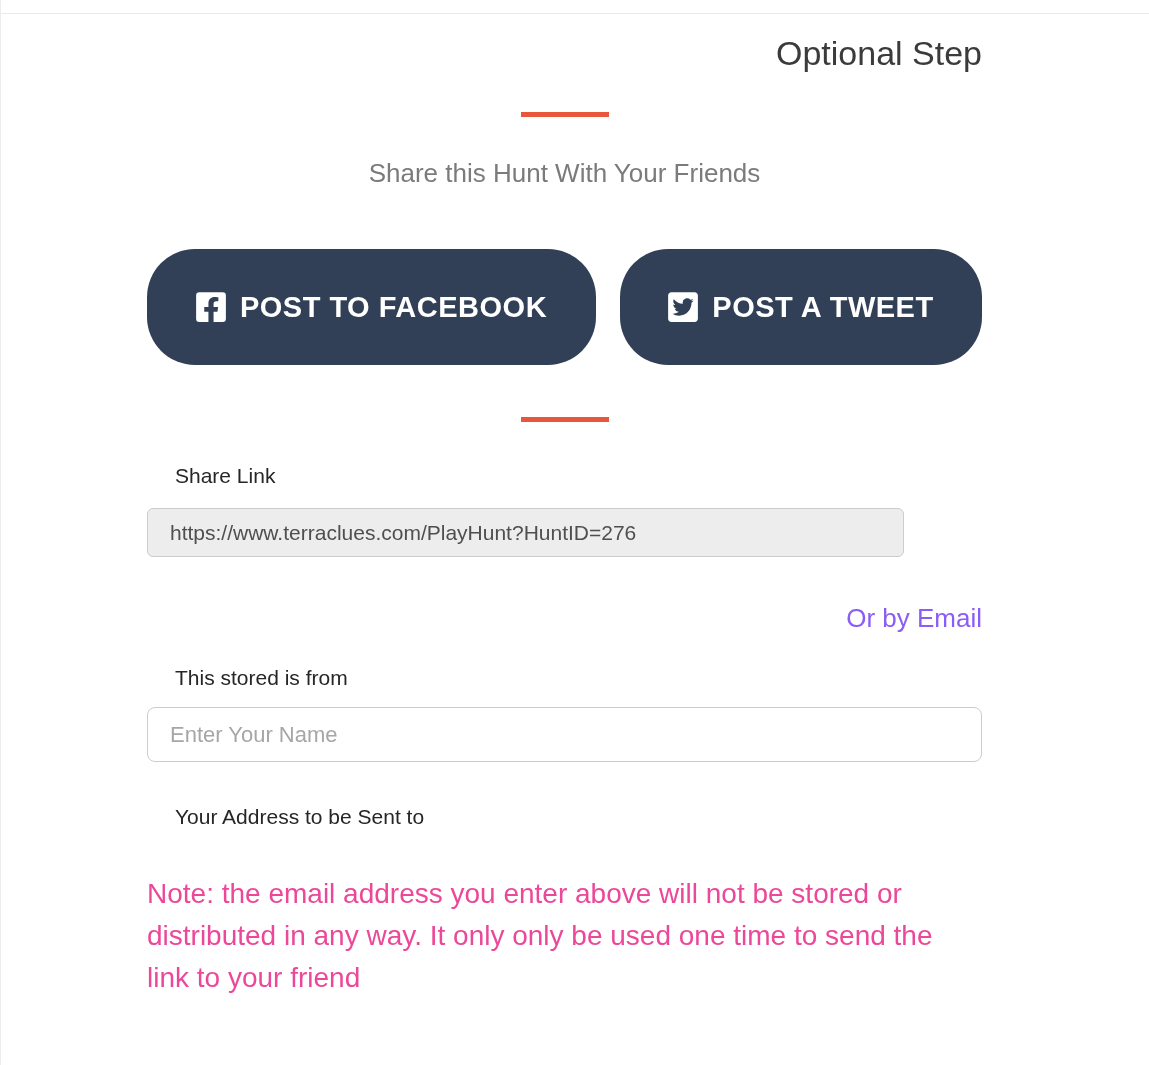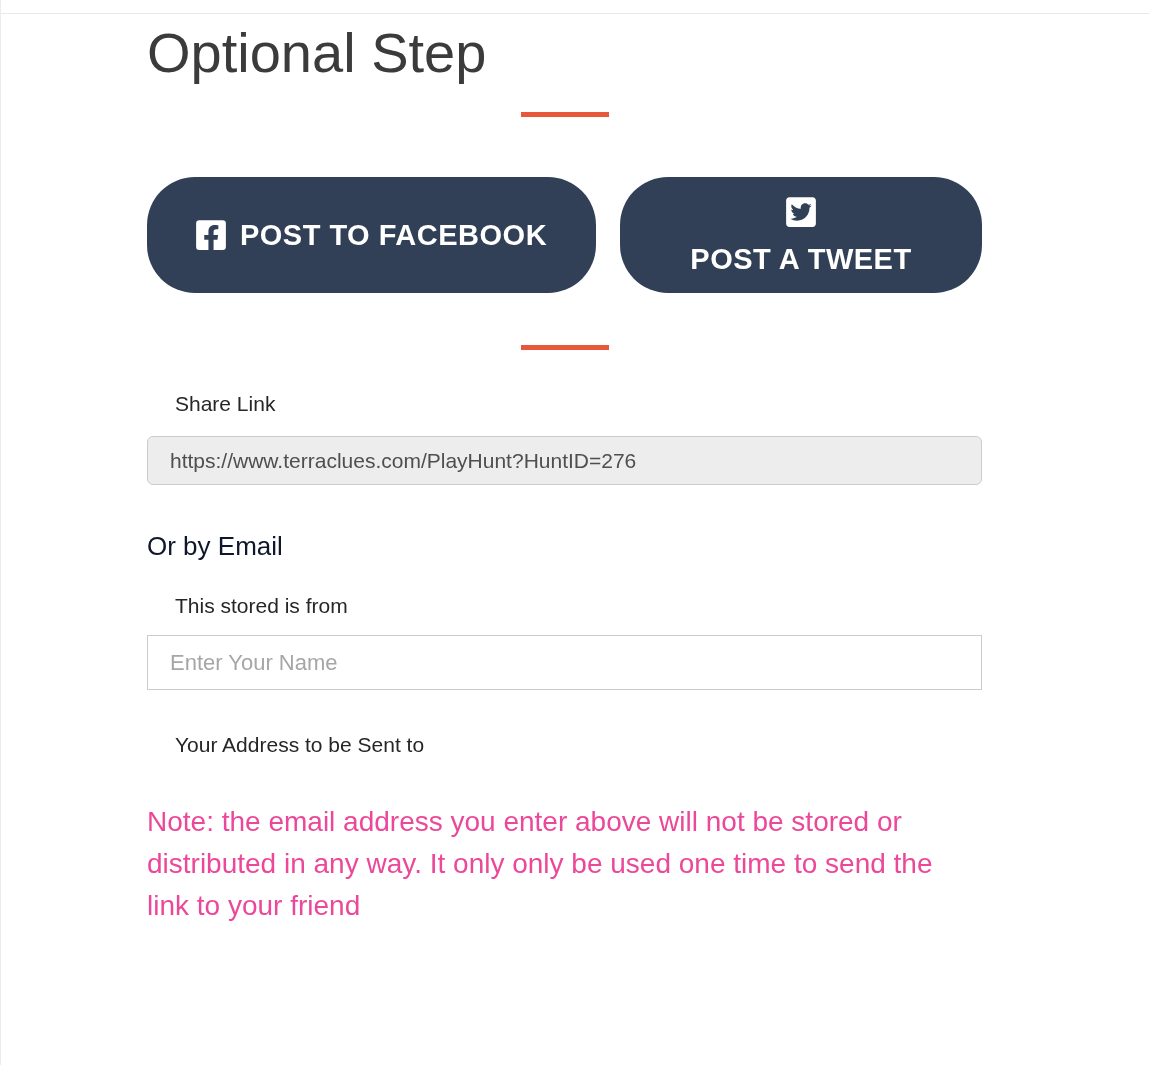--- a/index.html
+++ b/index.html
@@ -16,25 +16,25 @@
     height: 0;
     border-top: 1px solid #e9e9e9;
     margin-top: 13px;
   }
   .content {
     width: 835px;
     margin-left: 146px;
   }
   .page-title {
     margin: 10px 0 0 0;
-    font-size: 56px;
+    font-size: 34px;
     line-height: 58px;
     font-weight: 400;
     color: #3b3b3b;
-    text-align: left;
+    text-align: right;
   }
   .accent-divider {
     width: 88px;
     height: 5px;
     background: var(--accent, #e8573c);
     margin: 30px auto 0 auto;
   }
   .accent-divider.second { margin-top: 52px; }
   .subtitle {
     margin: 41px 0 0 0;
@@ -58,59 +58,59 @@
     font-size: 29px;
     font-weight: bold;
     letter-spacing: 0.5px;
     display: flex;
     align-items: center;
     justify-content: center;
     gap: 14px;
     cursor: pointer;
   }
   .social-btn.facebook { width: 449px; }
-  .social-btn.twitter  { width: 362px; flex-direction: column; }
+  .social-btn.twitter  { width: 362px; }
   .social-btn .icon { display: inline-flex; }
   .social-btn svg { display: block; }
   .field-label {
     display: block;
     margin: 0 0 0 28px;
     font-size: 21px;
     font-weight: normal;
     color: #262626;
   }
   .share-label { margin-top: 42px; }
   .share-input {
     margin-top: 20px;
-    width: 835px;
+    width: 757px;
     height: 49px;
     background: #ededed;
     border: 1px solid #cccccc;
     border-radius: 6px;
     padding: 0 22px;
     font-family: "Liberation Sans", sans-serif;
     font-size: 21px;
     color: #4f4f4f;
     outline: none;
   }
   .or-email {
     margin: 46px 0 0 0;
     font-size: 26px;
-    color: #0f172a;
-    text-align: left;
+    color: #8b5cf6;
+    text-align: right;
   }
   .from-label  { margin-top: 32px; }
   .email-label { margin-top: 43px; }
   .text-input {
     margin-top: 17px;
     width: 835px;
     height: 55px;
     background: #ffffff;
     border: 1px solid #cccccc;
-    border-radius: 0;
+    border-radius: 8px;
     padding: 0 22px;
     font-family: "Liberation Sans", sans-serif;
     font-size: 22px;
     color: #444444;
     outline: none;
   }
   .text-input::placeholder, .share-input::placeholder { color: #a6a6a6; }
   .note {
     margin: 44px 0 0 0;
     width: 800px;
@@ -123,20 +123,21 @@
 <body>
 
 <div class="top-rule"></div>
 
 <div class="content">
 
   <h1 class="page-title">Optional Step</h1>
 
   <div class="accent-divider"></div>
 
+  <p class="subtitle">Share this Hunt With Your Friends</p>
 
   <div class="btn-row">
     <button class="social-btn facebook">
       <span class="icon">
         <svg width="30" height="34" viewBox="0 0 448 512" aria-hidden="true">
           <path fill="#ffffff" d="M400 32H48A48 48 0 0 0 0 80v352a48 48 0 0 0 48 48h137.25V327.69h-63V256h63v-54.64c0-62.15 37-96.48 93.67-96.48 27.14 0 55.52 4.84 55.52 4.84v61h-31.27c-30.81 0-40.42 19.12-40.42 38.73V256h68.78l-11 71.69h-57.78V480H400a48 48 0 0 0 48-48V80a48 48 0 0 0-48-48z"></path>
         </svg>
       </span>
       <span>POST TO FACEBOOK</span>
     </button>

